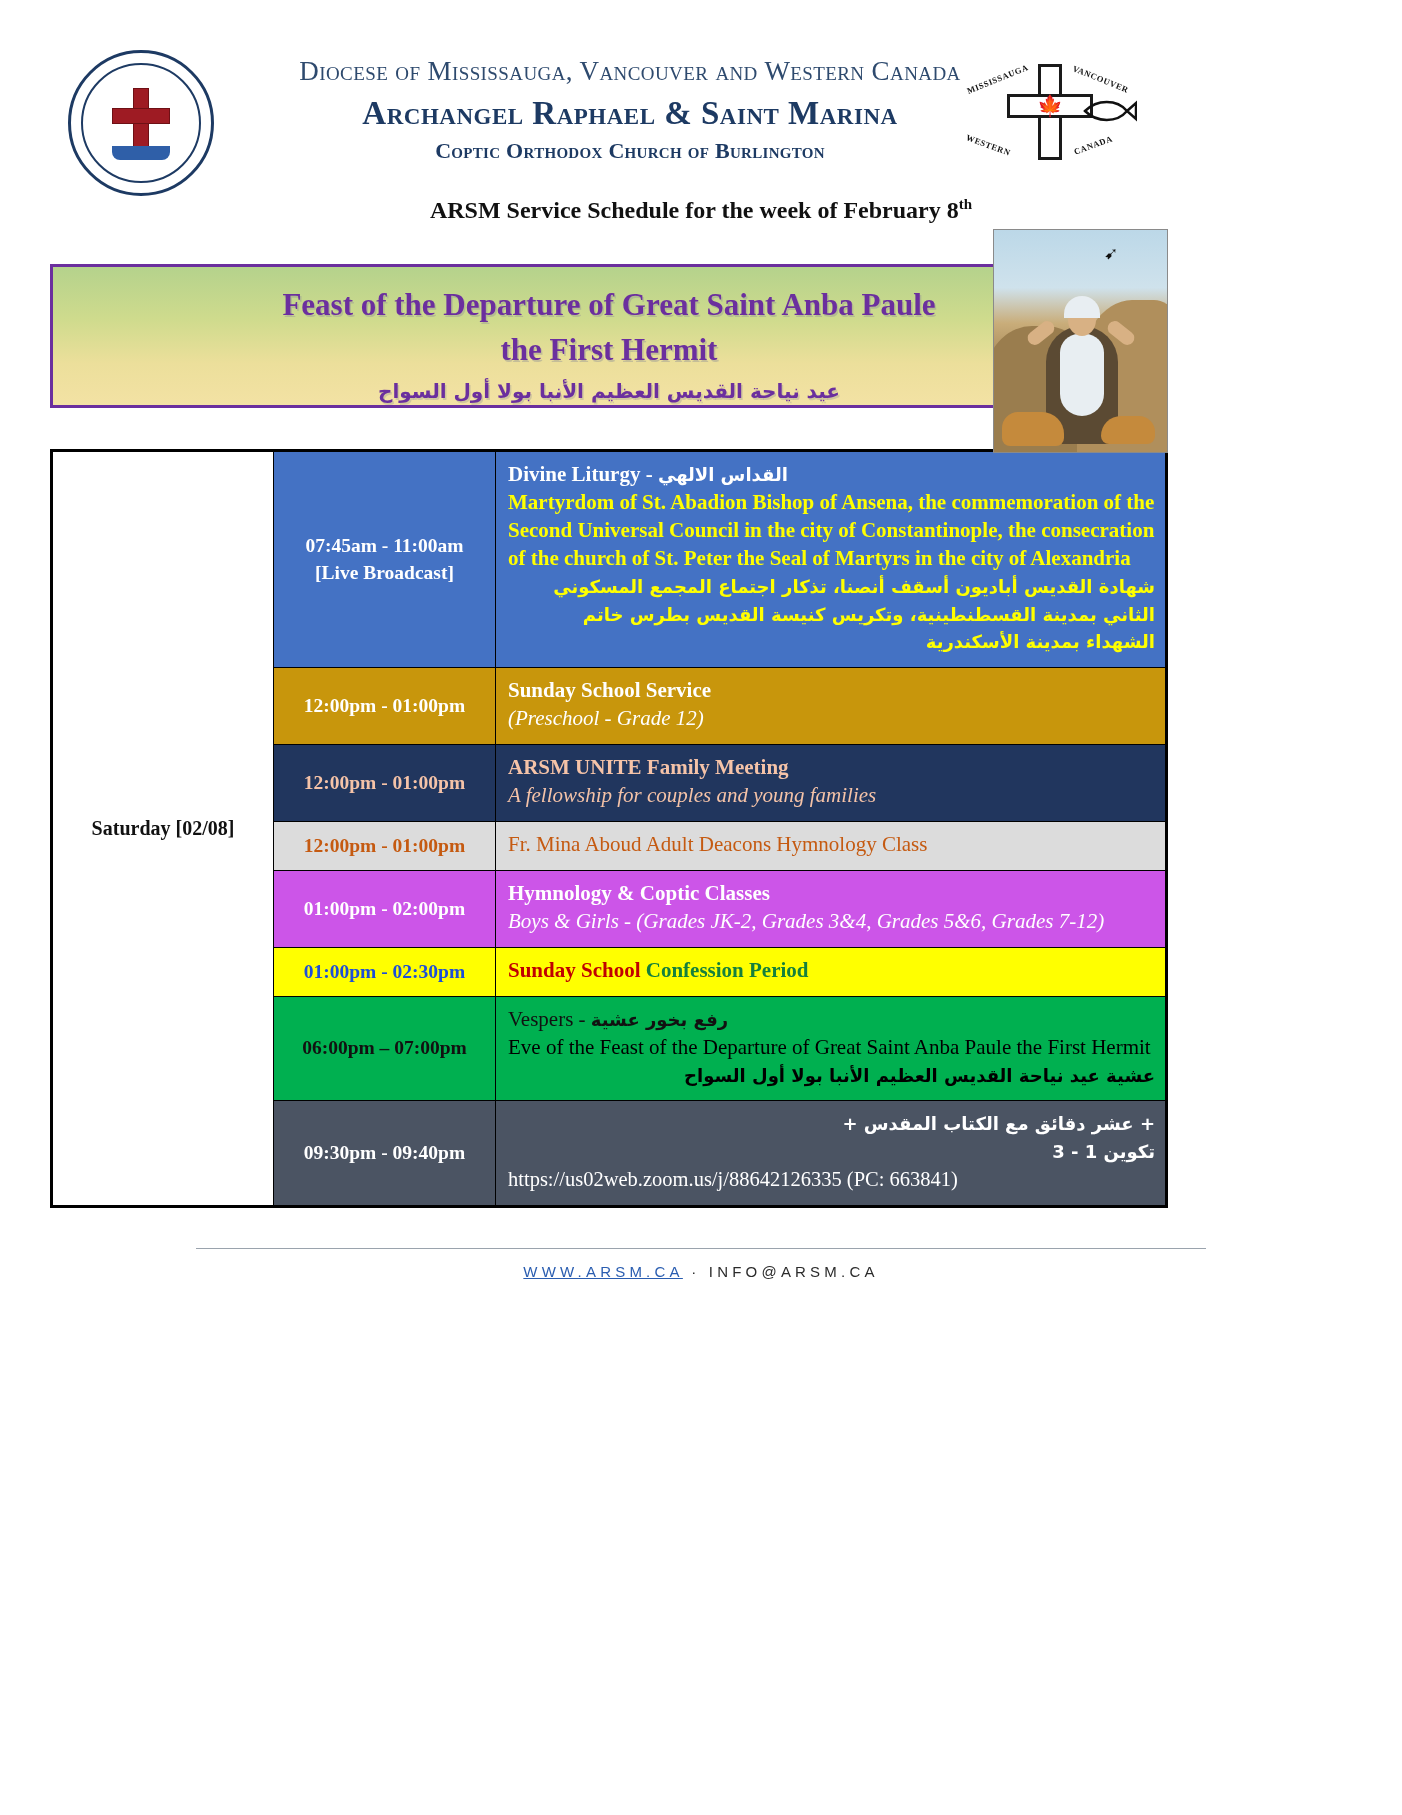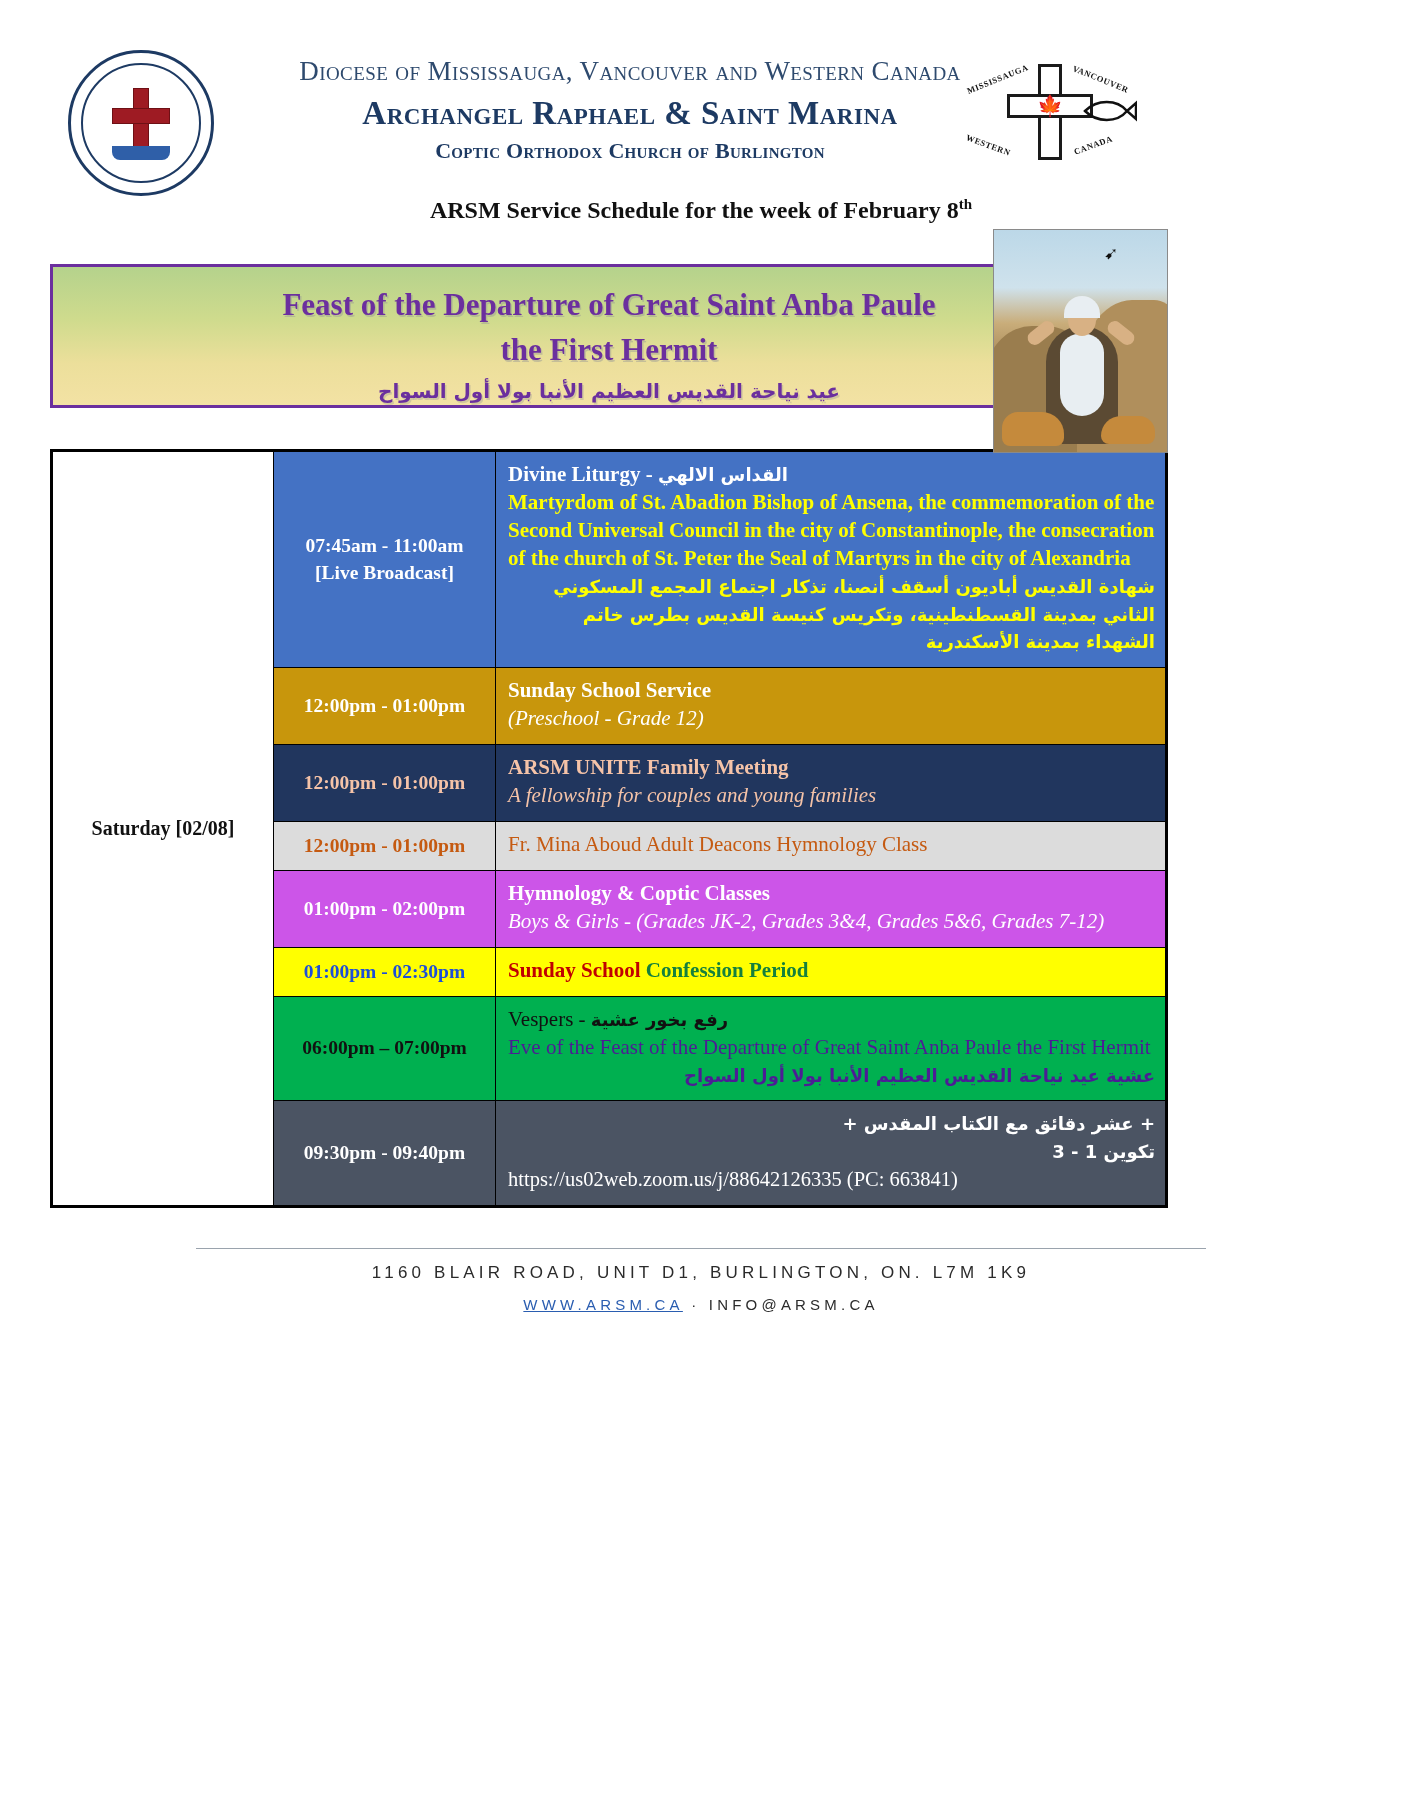--- a/index.html
+++ b/index.html
@@ -212,21 +212,21 @@
   .r-hymn .time-cell, .r-hymn .desc-cell { color:#ffffff; }
 
   .r-conf { background:#FFFF00; }
   .r-conf .time-cell { color:#1d4ed8; }
   .r-conf .red { color:#C00000; font-weight:bold; }
   .r-conf .blk { color:#15803d; font-weight:bold; }
 
   .r-vespers { background:#00B050; }
   .r-vespers .time-cell { color:#111111; }
   .r-vespers .blk { color:#111111; }
-  .r-vespers .wht { color:#4c1d95; }
+  .r-vespers .wht { color:#000000; }
 
   .r-zoom { background:#4B5463; }
   .r-zoom .time-cell, .r-zoom .desc-cell { color:#ffffff; }
 
   
   .footer { margin-top:40px; text-align:center; }
   .footer hr {
     width:1010px; border:none; border-top:1.5px solid #9aa3ad; margin:0 auto 14px auto;
   }
   .addr {
@@ -385,19 +385,18 @@
       <div class="url-line">https://us02web.zoom.us/j/88642126335 (PC: 663841)</div>
     </td>
   </tr>
 
   </tbody>
 </table>
 </div>
 
 <div class="footer">
   <hr>
-  <div class="addr">1160 BLAIR ROAD, UNIT D1, BURLINGTON, ON. L7M 1K9</div>
   <div class="web">
     <a href="#">WWW.ARSM.CA</a>
     <span>·</span>
     <span>INFO@ARSM.CA</span>
   </div>
 </div>
 
 </body></html>

